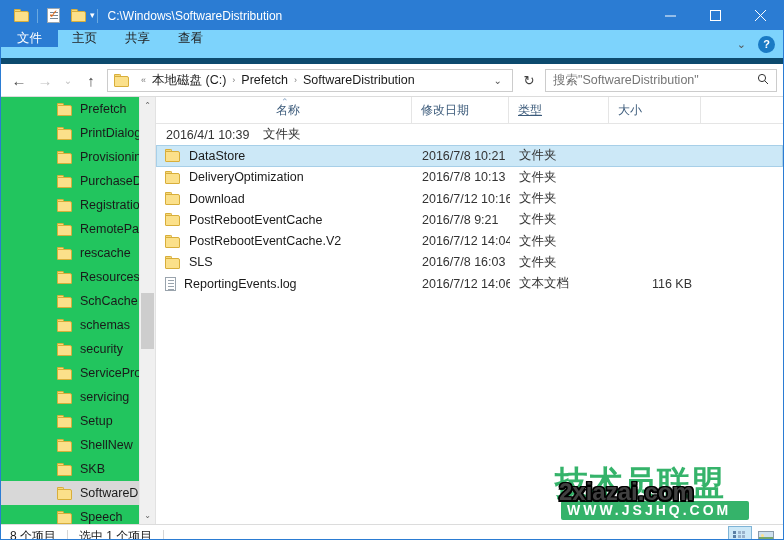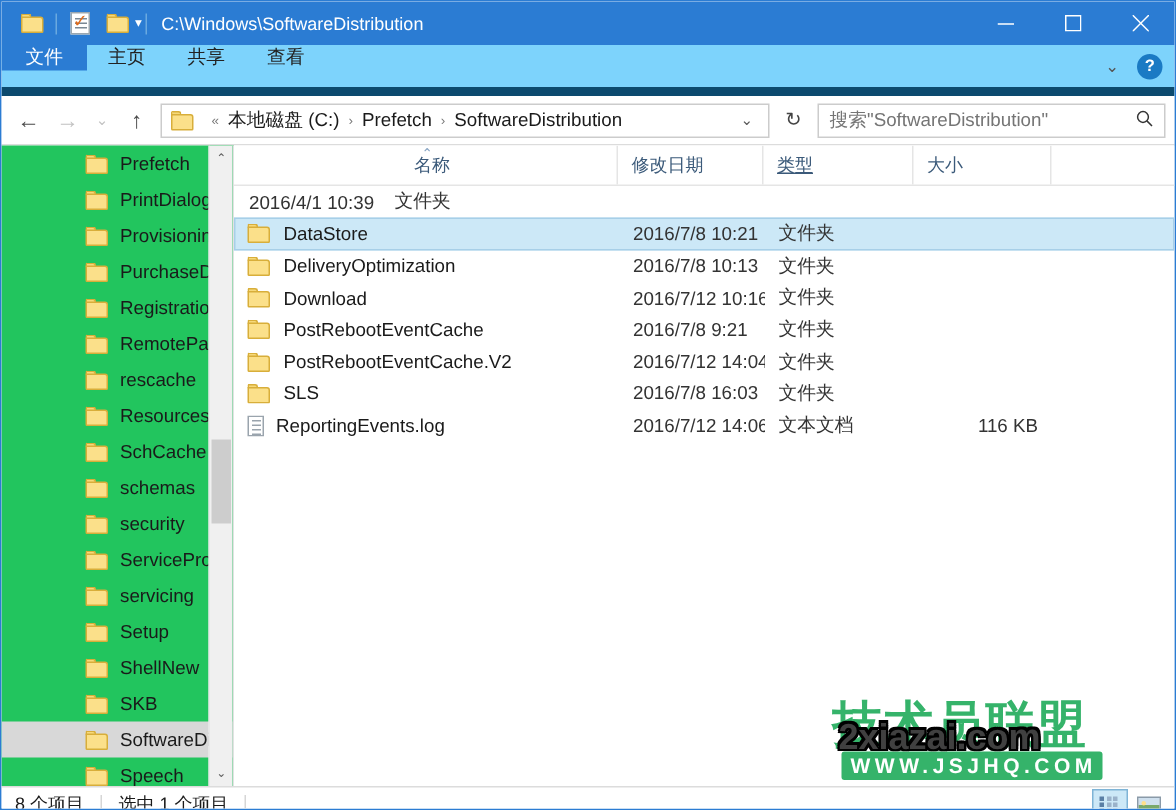--- a/index.html
+++ b/index.html
@@ -452,21 +452,21 @@
   }
   .wm-url {
     position: absolute;
     left: 10px;
     top: 35px;
     background: #35b36a;
     color: #ffffff;
     font-size: 14px;
     font-weight: bold;
     letter-spacing: 3px;
-    padding: 1px 4px 2px 6px;
+    padding: 1px 18px 2px 6px;
     border-radius: 2px;
     white-space: nowrap;
   }
   .wm-overlay {
     position: absolute;
     left: 8px;
     top: 12px;
     font-size: 24px;
     font-weight: bold;
     color: #404040;

